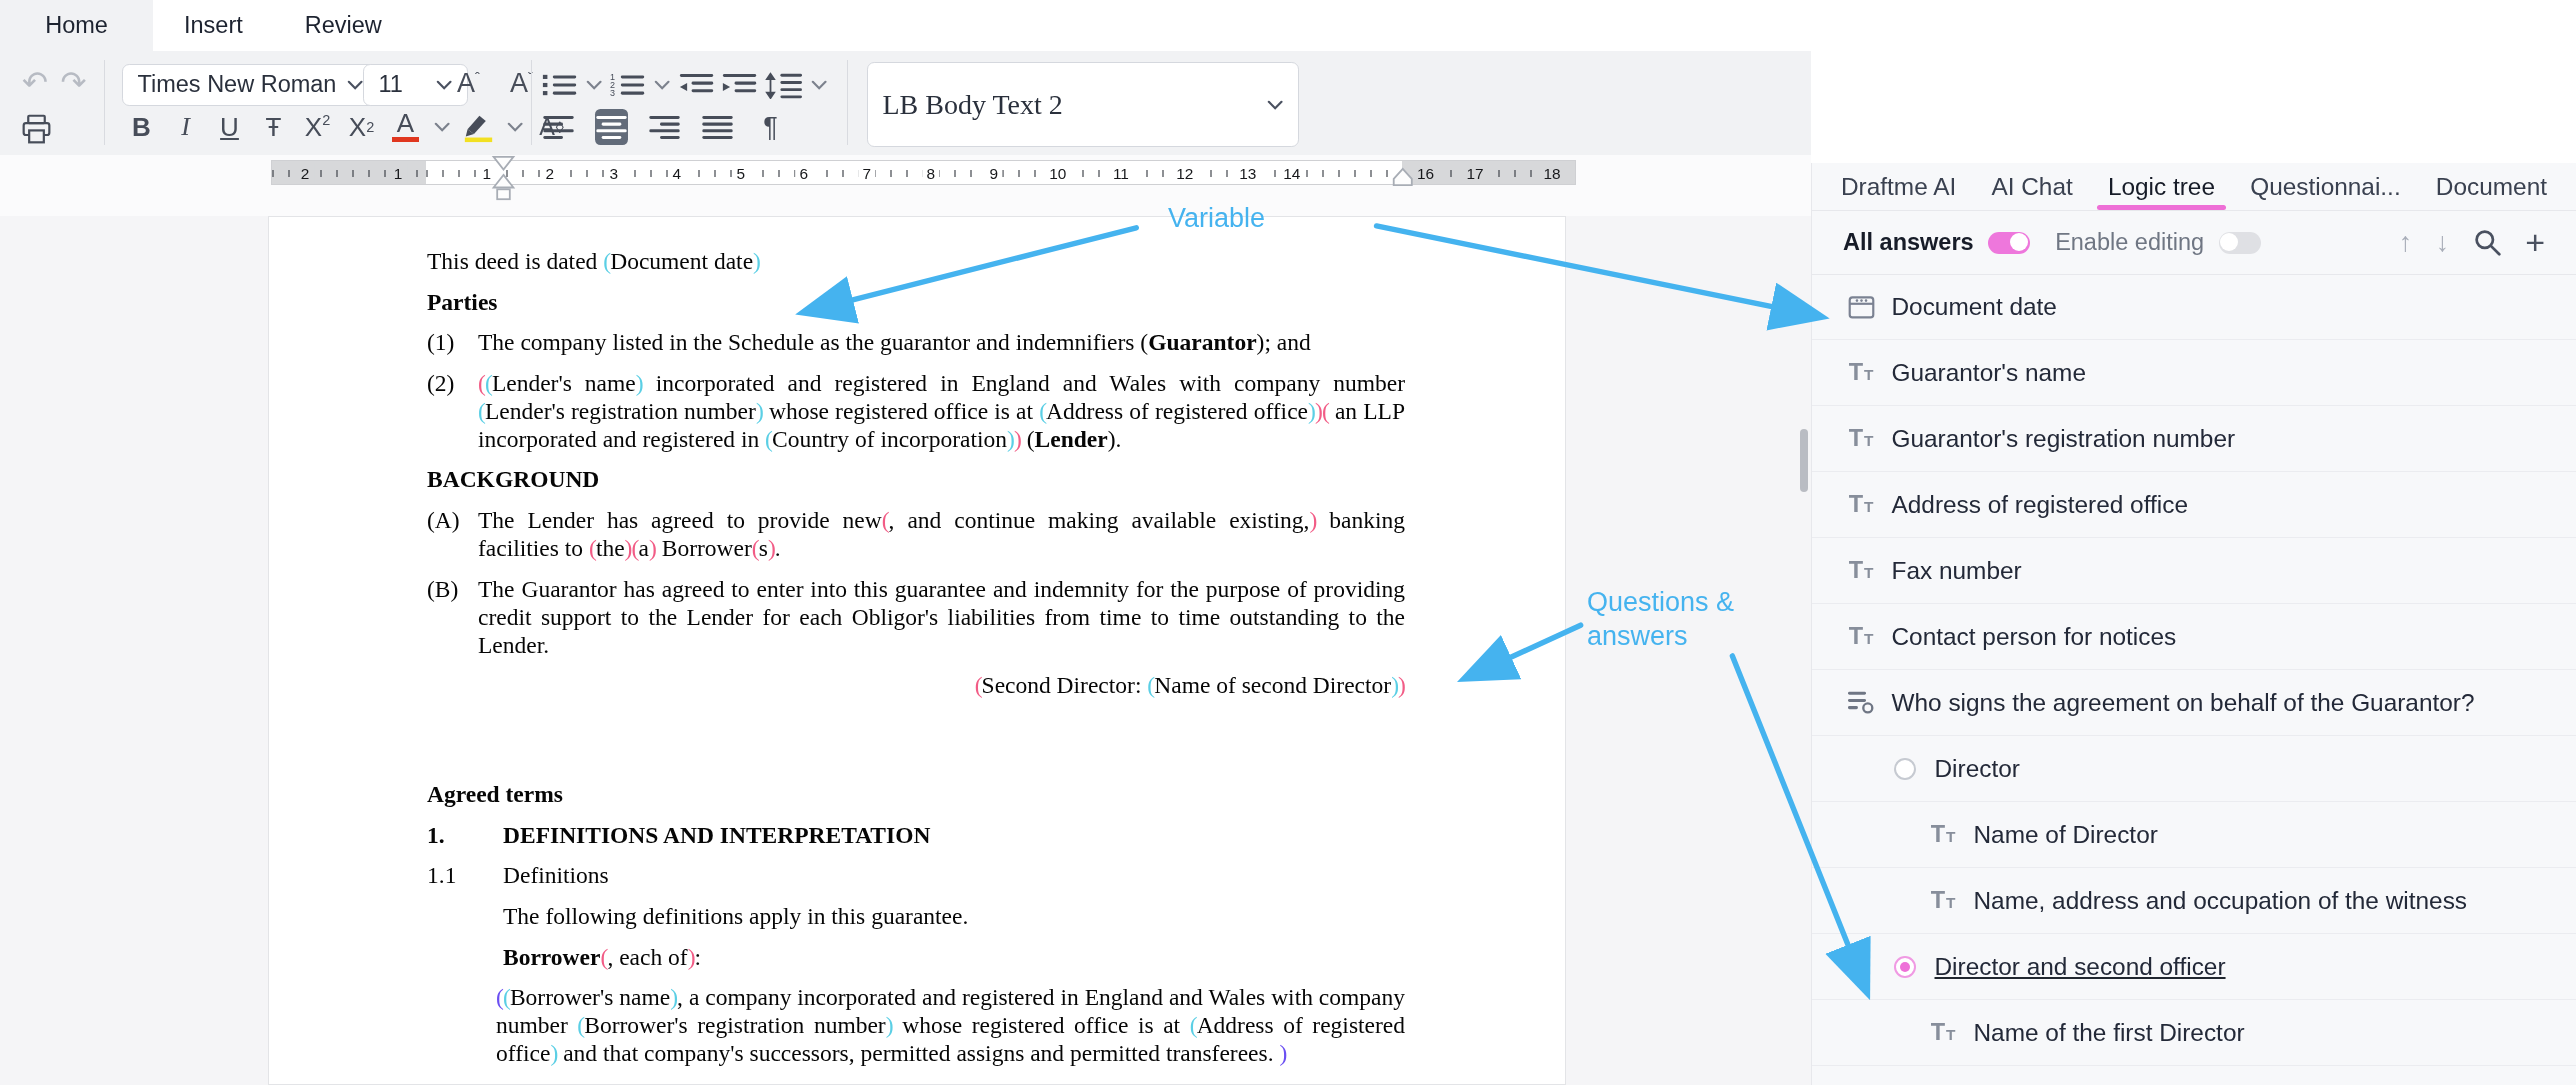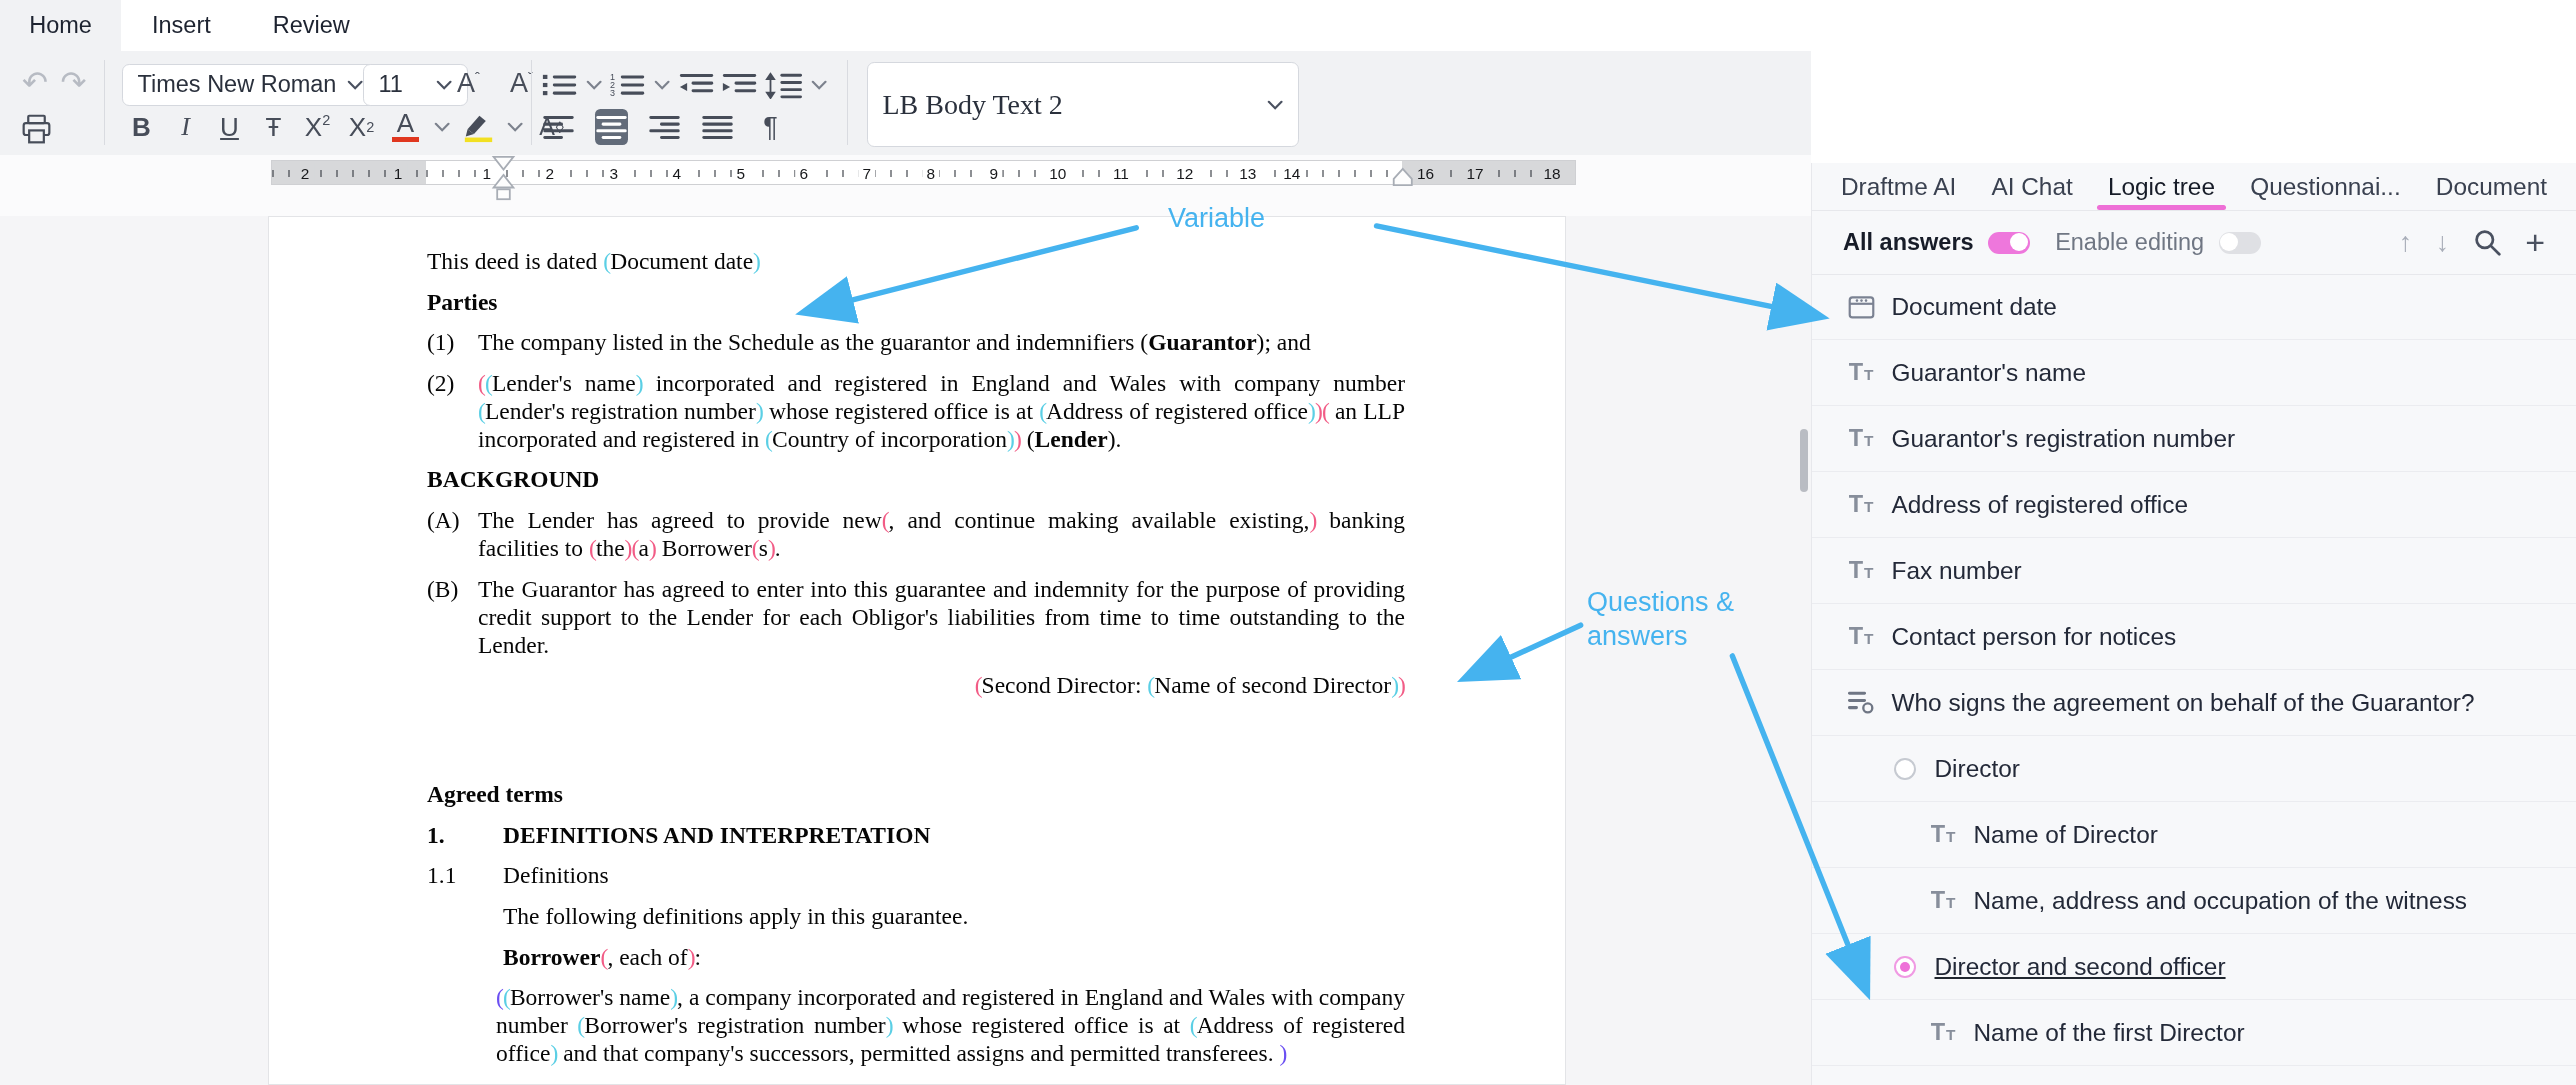--- a/index.html
+++ b/index.html
@@ -93,21 +93,21 @@
      background:#ee71d8;transform:translate(-50%,-50%);}
   
   .overlay{position:absolute;left:0;top:0;z-index:40;pointer-events:none;}
   .ann{position:absolute;z-index:41;color:#45b3ef;font-size:27px;line-height:34px;}
   .annqa{width:181px;}
 </style>
 </head>
 <body>
 
 <div class="topbar">
-  <div class="mtab active" style="width:121px;padding:0;">Home</div>
+  <div class="mtab active" style="width:121px;padding:16px;">Home</div>
   <div class="mtab">Insert</div>
   <div class="mtab">Review</div>
 </div>
 
 <div class="toolbar">
   <div class="g-undo" id="histIcons">
       <span>↶</span>
       <span>↷</span>
     </div>
   <div class="g-print tbtn" id="printBtn">

